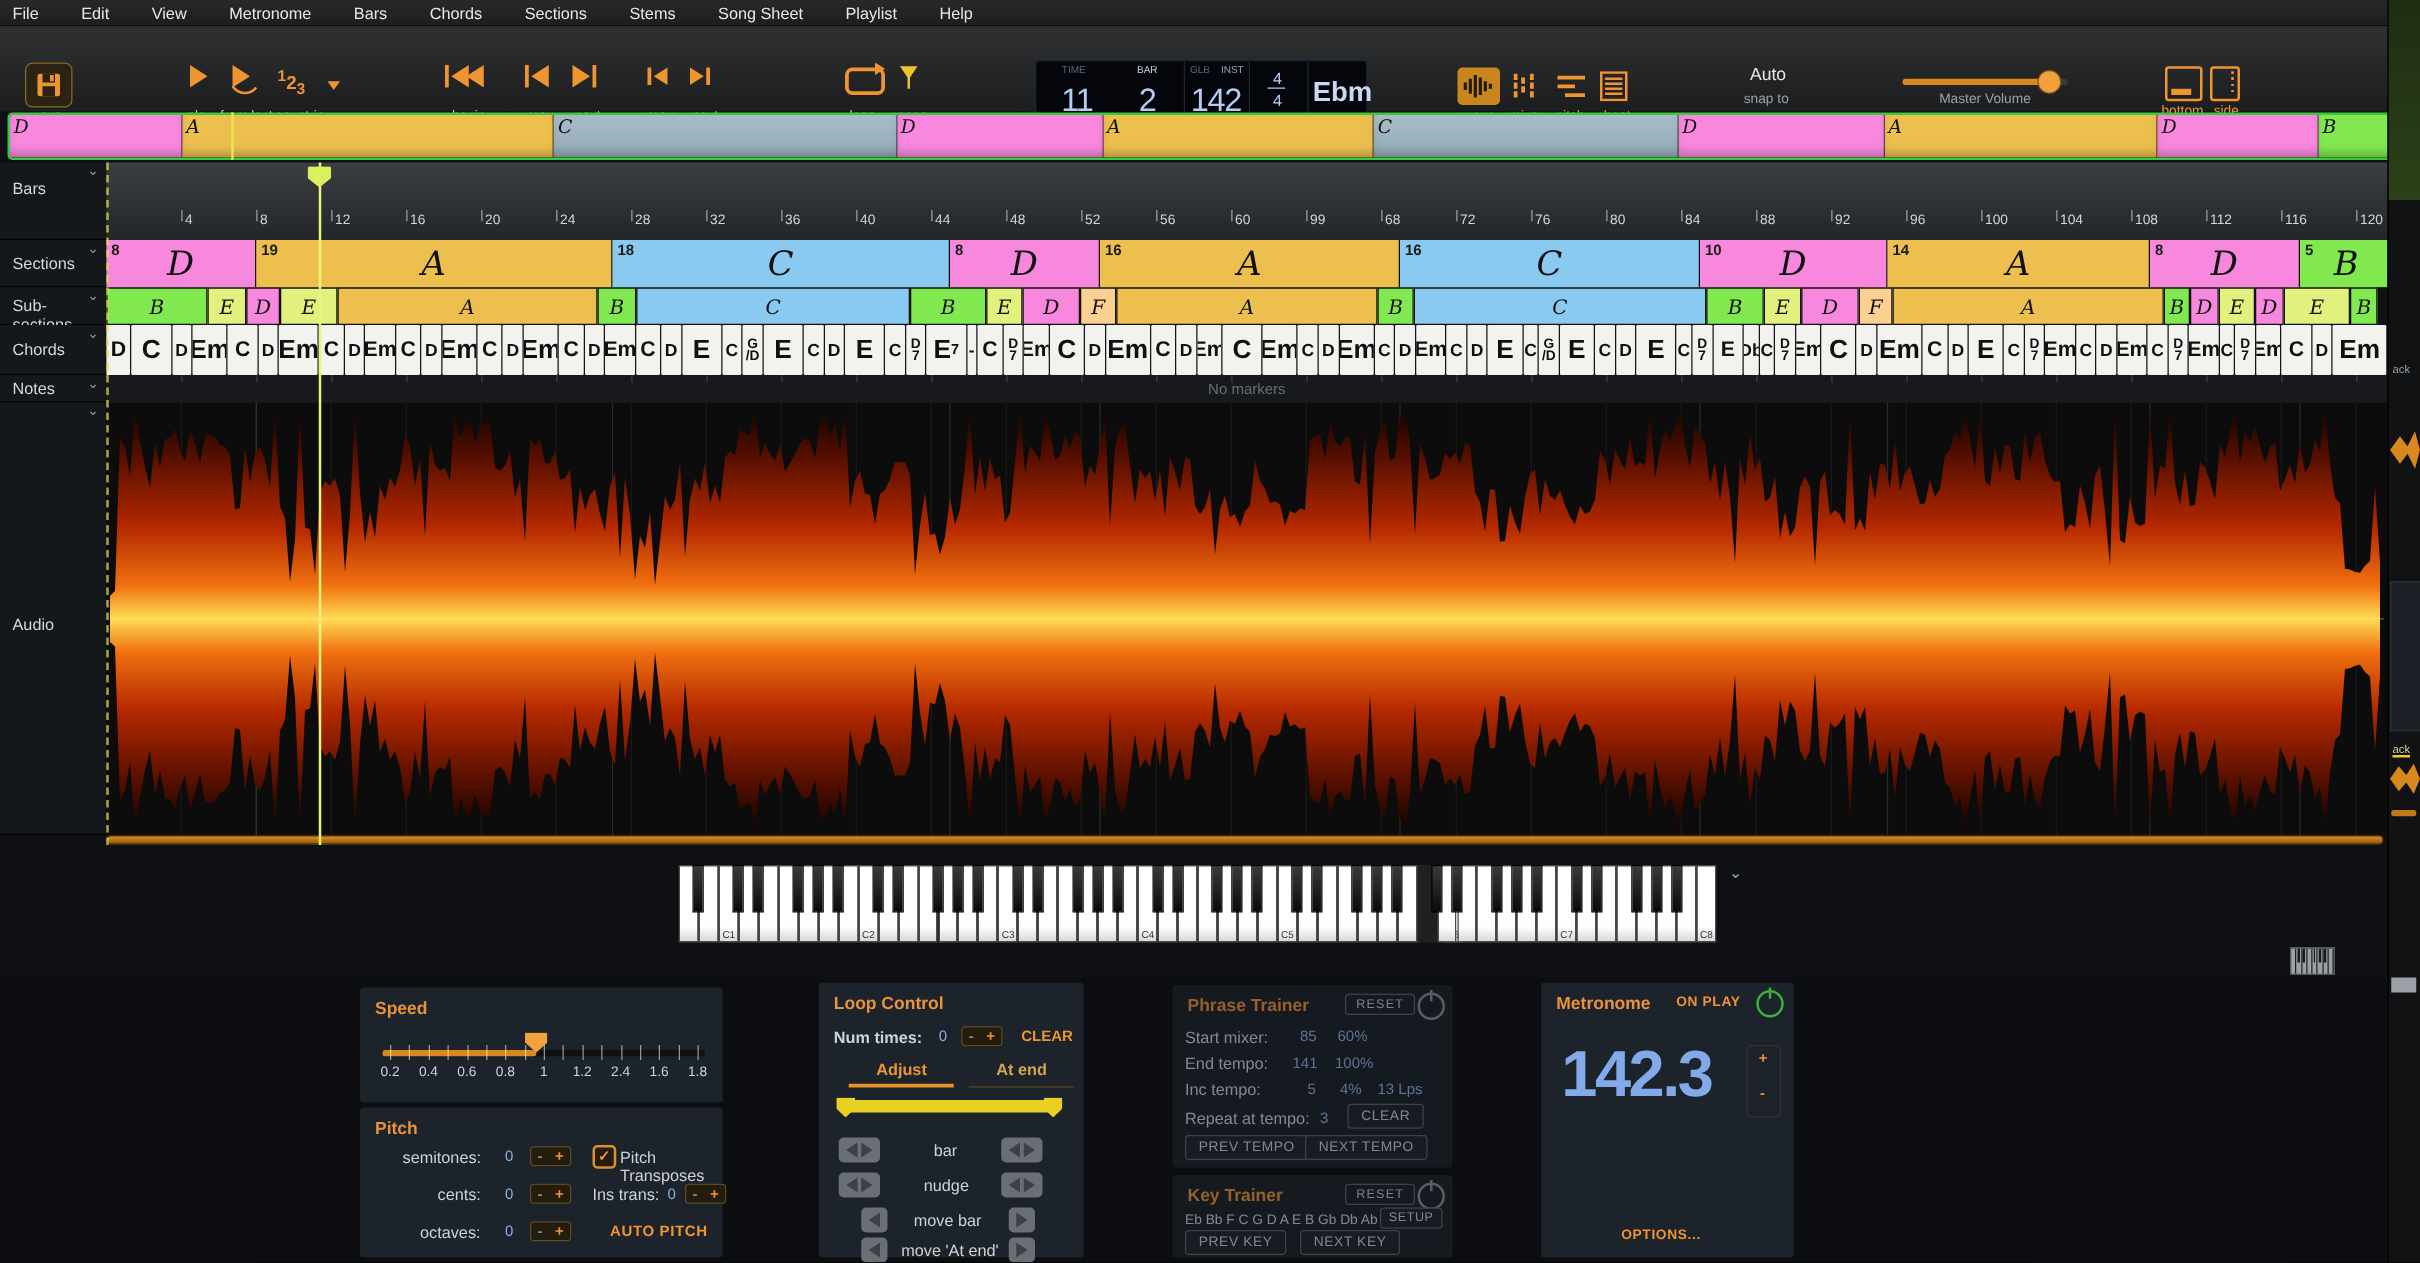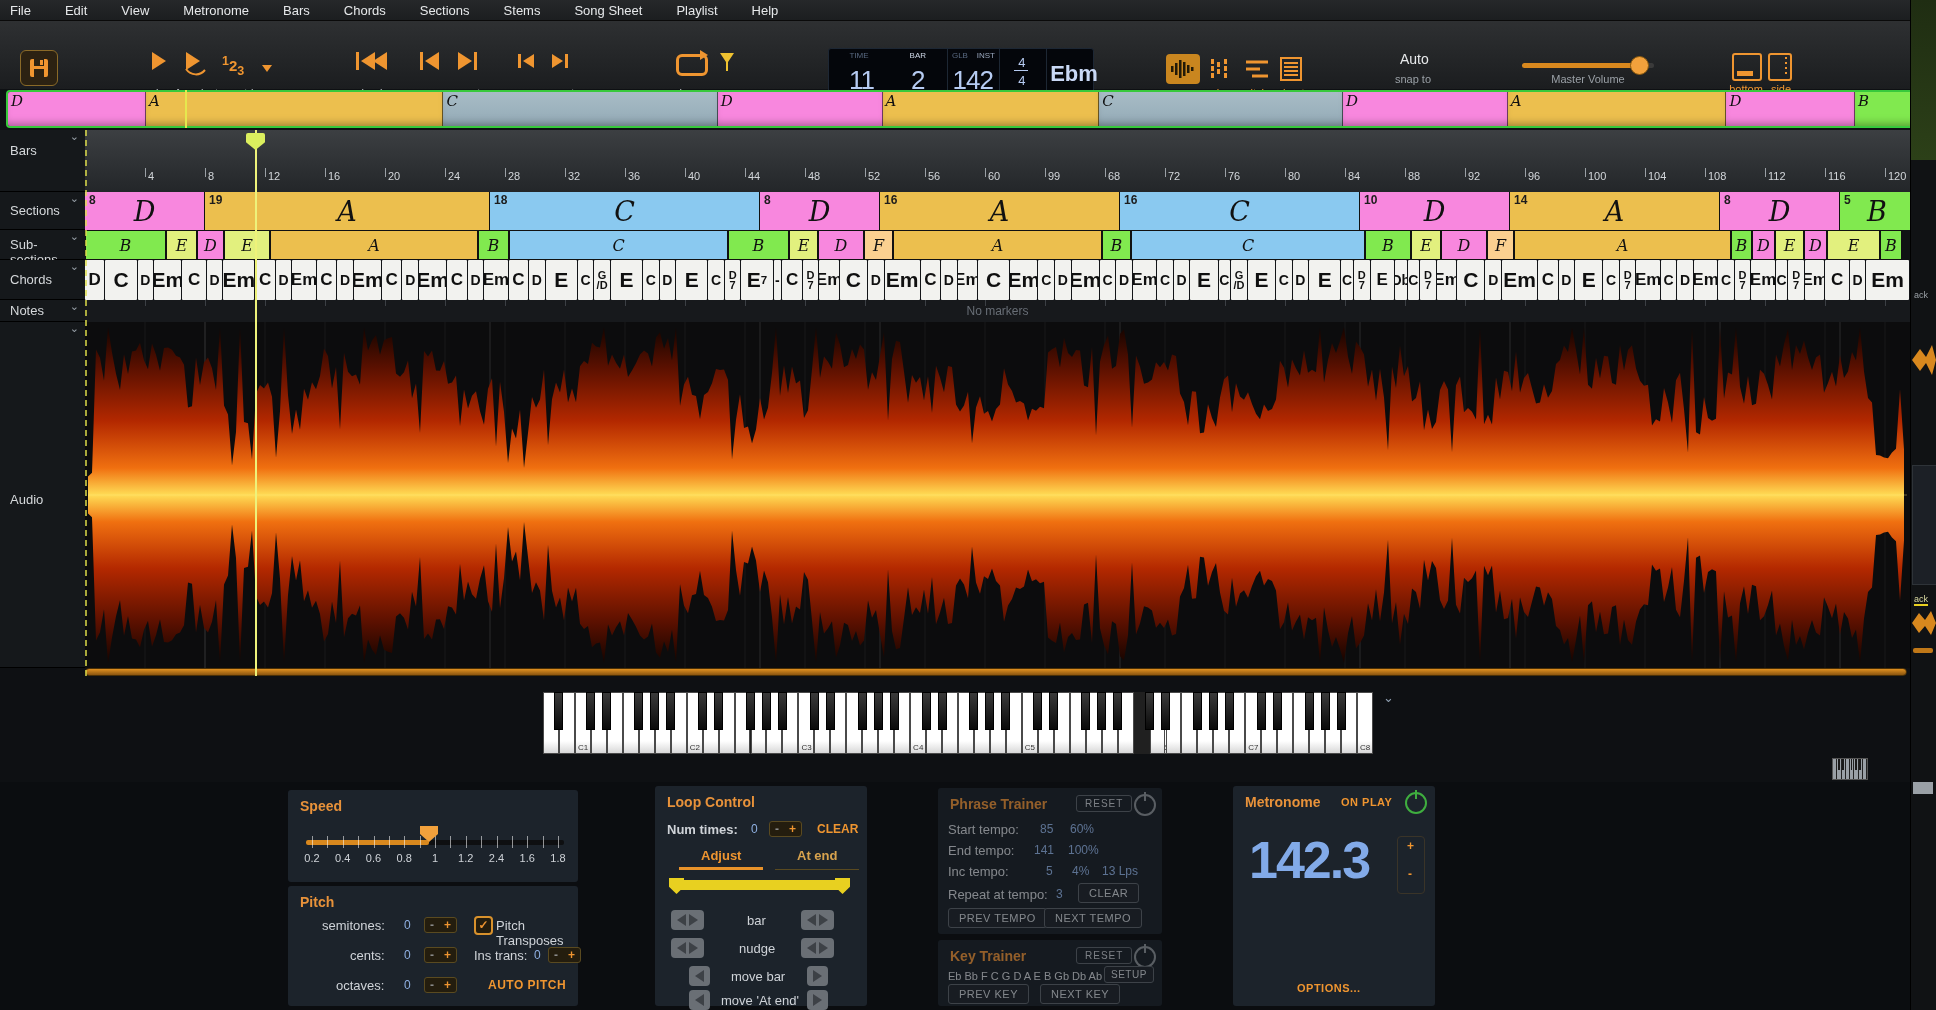--- a/index.html
+++ b/index.html
@@ -934,21 +934,21 @@
       <span class="abs flabel" style="left:66px;top:207px;">move 'At end'</span>
       <span class="arrowbtn abs" style="left:152px;top:204px;">
           <span class="ar"></span>
         </span>
     </div>
 
     <div class="panel dim" style="left:938px;top:6px;width:224px;height:146px;">
       <span class="ptitle">Phrase Trainer</span>
       <span class="resetbtn" style="left:138px;top:7px;">RESET</span>
       <span class="power" style="position:absolute;left:196px;top:6px;"></span>
-      <span class="abs flabel" style="left:10px;top:34px;">Start tempo:</span>
+      <span class="abs flabel" style="left:10px;top:34px;">Start mixer:</span>
       <span class="abs val" style="left:102px;top:34px;">85</span>
       <span class="abs val" style="left:132px;top:34px;">60%</span>
       <span class="abs flabel" style="left:10px;top:55px;">End tempo:</span>
       <span class="abs val" style="left:96px;top:55px;">141</span>
       <span class="abs val" style="left:130px;top:55px;">100%</span>
       <span class="abs flabel" style="left:10px;top:76px;">Inc tempo:</span>
       <span class="abs val" style="left:108px;top:76px;">5</span>
       <span class="abs val" style="left:134px;top:76px;">4%</span>
       <span class="abs val" style="left:164px;top:76px;">13 Lps</span>
       <span class="abs flabel" style="left:10px;top:99px;">Repeat at tempo:</span>

